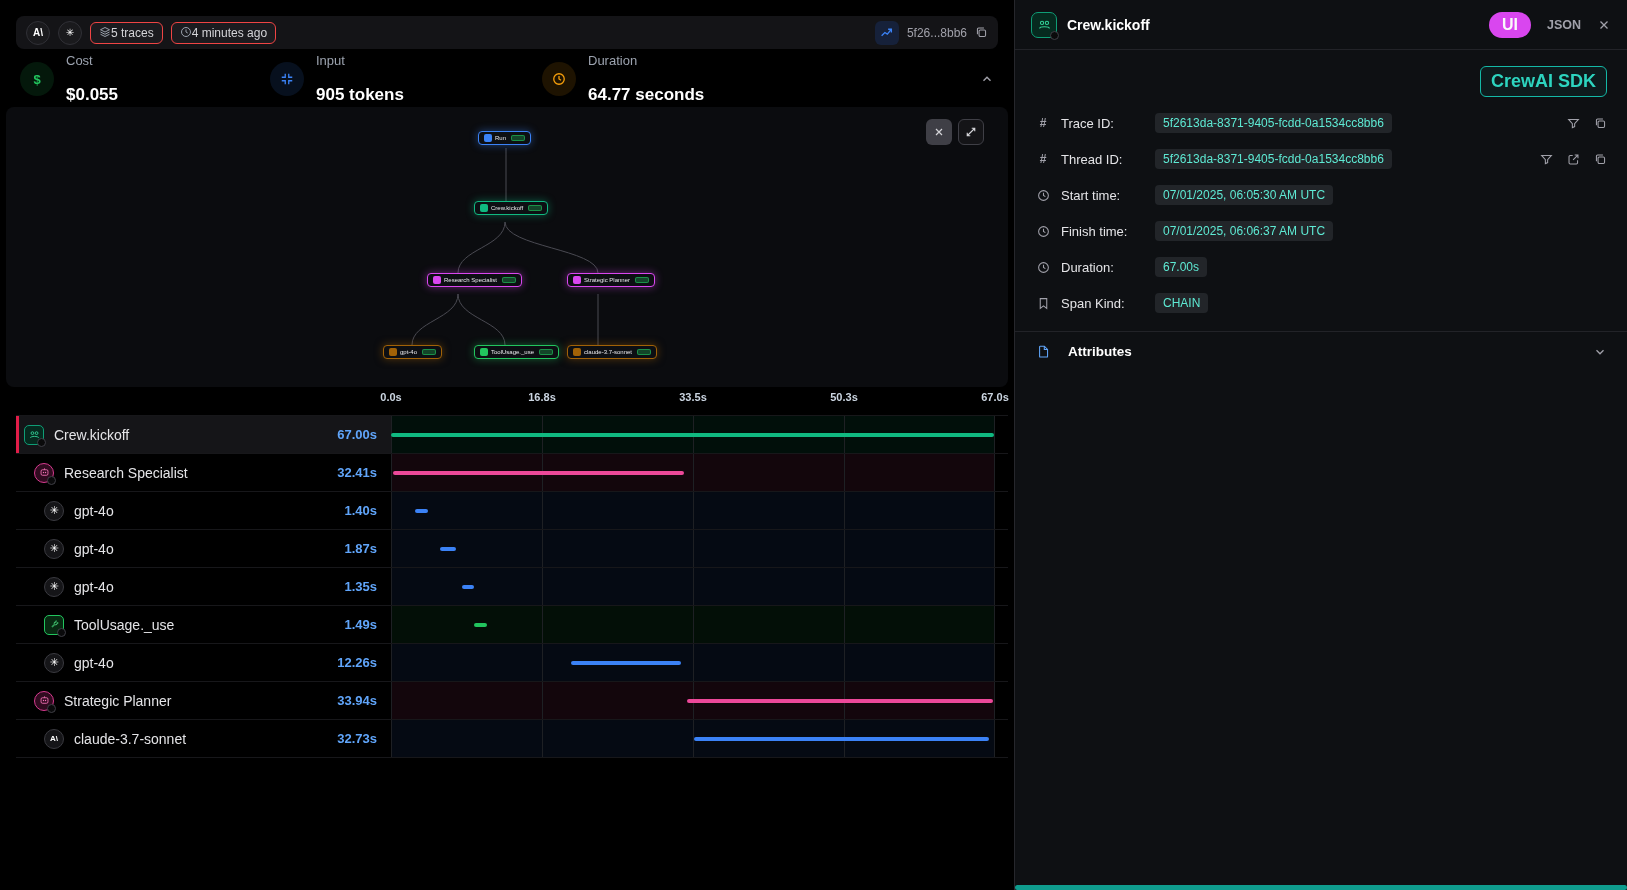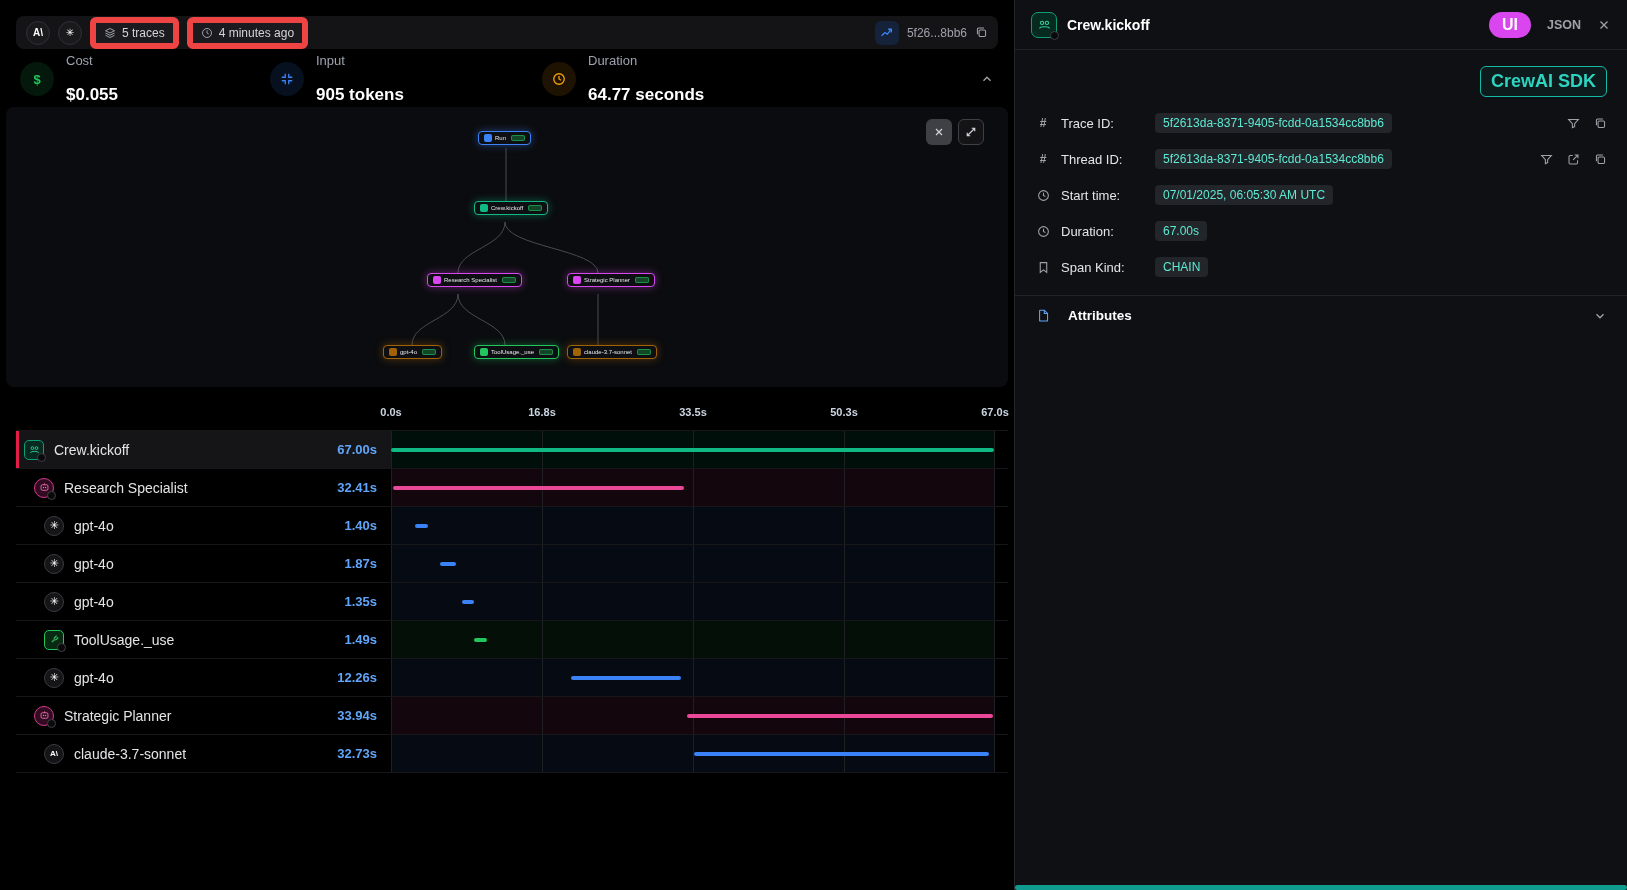--- a/index.html
+++ b/index.html
@@ -7,21 +7,21 @@
     font-family:"Liberation Sans","DejaVu Sans",sans-serif; color:#e4e4e7; }
   .app { position:relative; width:1627px; height:890px; }
 
   
   .left { position:absolute; left:0; top:0; width:1014px; height:890px; }
 
   .topbar { margin:16px 16px 0; height:33px; background:#141417; border-radius:8px;
     display:flex; align-items:center; gap:8px; padding:0 10px; }
   .logo-circle { width:24px; height:24px; border-radius:50%; background:#1a1a1d; border:1px solid #303036;
     display:flex; align-items:center; justify-content:center; font-size:10px; font-weight:bold; color:#fff; flex:none; }
-  .badge { display:flex; align-items:center; gap:6px; background:#1b1b1f; border:6px solid #ef4444;
+  .badge { display:flex; background:#1b1b1f; border:1px solid #ef4444;
     border-radius:6px; padding:3px 8px; font-size:12px; color:#d4d4d8; cursor:pointer; }
   .badge svg { color:#9ca3af; }
   .tb-right { margin-left:auto; display:flex; align-items:center; gap:8px; }
   .trend-btn { width:24px; height:24px; border-radius:6px; background:#16213a; color:#3b82f6;
     display:flex; align-items:center; justify-content:center; cursor:pointer; }
   .trace-short { font-size:12px; color:#a1a1aa; }
   .icon-btn { color:#a1a1aa; display:flex; align-items:center; cursor:pointer; }
 
   .stats { margin:8px 16px 0; height:44px; display:flex; align-items:center; padding:0 4px; }
   .stat { display:flex; align-items:center; gap:12px; }
@@ -50,21 +50,21 @@
   .n-green { border-color:#10b981; box-shadow:0 0 9px rgba(16,185,129,.45);} .n-green .gnic{background:#10b981;}
   .n-pink  { border-color:#d946ef; box-shadow:0 0 9px rgba(217,70,239,.45);} .n-pink .gnic{background:#d946ef;}
   .n-yell  { border-color:#a16207; box-shadow:0 0 9px rgba(161,98,7,.5);}   .n-yell .gnic{background:#a16207;}
   .n-lime  { border-color:#22c55e; box-shadow:0 0 9px rgba(34,197,94,.45);} .n-lime .gnic{background:#22c55e;}
   .gbtn { position:absolute; top:12px; width:26px; height:26px; border-radius:6px;
     display:flex; align-items:center; justify-content:center; color:#d4d4d8; cursor:pointer; }
   .gbtn.gclose  { right:56px; background:#3f3f46; }
   .gbtn.gexpand { right:24px; background:#141417; border:1px solid #3f3f46; }
 
   
-  .axis { position:relative; margin:19px 0 0 391px; width:604px; height:16px;
+  .axis { position:relative; margin:4px 0 0 391px; width:604px; height:16px;
     font-size:11px; font-weight:bold; color:#cbd5e1; }
   .tick { position:absolute; top:0; transform:translateX(-50%); }
   .rows { margin:8px 0 0 16px; width:992px; border-top:1px solid #17171a; }
   .wrow { display:flex; height:38px; border-bottom:1px solid #17171a; align-items:stretch; cursor:pointer; }
   .wlabel { width:375px; display:flex; align-items:center; gap:10px; font-size:14px; color:#e4e4e7; }
   .ind0 .wlabel{ padding-left:8px } .ind1 .wlabel{ padding-left:18px } .ind2 .wlabel{ padding-left:28px }
   .wdur { margin-left:auto; padding-right:14px; font-size:13px; font-weight:bold; color:#60a5fa; }
   .wtrack { position:relative; width:604px; border-right:1px solid #1e2024;
     background-image:linear-gradient(to right,#1e2024 1px,transparent 1px); background-size:151px 100%; }
   .wbar { position:absolute; top:50%; margin-top:-2px; height:4px; border-radius:2px; min-width:6px; }
@@ -479,28 +479,38 @@
         <span class="dicon">
             <svg width="13" height="13" viewBox="0 0 16 16">
               <circle cx="8" cy="8" r="6" fill="none" stroke="currentColor" stroke-width="1.3"></circle>
               <path d="M8 4.5V8l2.3 1.4" fill="none" stroke="currentColor" stroke-width="1.3"></path>
             </svg>
           </span>
         <span class="dlabel">Start time:</span>
         <span class="chip">07/01/2025, 06:05:30 AM UTC</span>
       </div>
 
-
       <div class="drow">
         <span class="dicon">
             <svg width="13" height="13" viewBox="0 0 16 16">
               <circle cx="8" cy="8" r="6" fill="none" stroke="currentColor" stroke-width="1.3"></circle>
               <path d="M8 4.5V8l2.3 1.4" fill="none" stroke="currentColor" stroke-width="1.3"></path>
             </svg>
           </span>
+        <span class="dlabel">Finish time:</span>
+        <span class="chip">07/01/2025, 06:06:37 AM UTC</span>
+      </div>
+
+      <div class="drow">
+        <span class="dicon">
+            <svg width="13" height="13" viewBox="0 0 16 16">
+              <circle cx="8" cy="8" r="6" fill="none" stroke="currentColor" stroke-width="1.3"></circle>
+              <path d="M8 4.5V8l2.3 1.4" fill="none" stroke="currentColor" stroke-width="1.3"></path>
+            </svg>
+          </span>
         <span class="dlabel">Duration:</span>
         <span class="chip">67.00s</span>
       </div>
 
       <div class="drow">
         <span class="dicon">
             <svg width="13" height="13" viewBox="0 0 16 16">
               <path d="M4 2h8v12l-4-3-4 3z" fill="none" stroke="currentColor" stroke-width="1.3"></path>
             </svg>
           </span>

